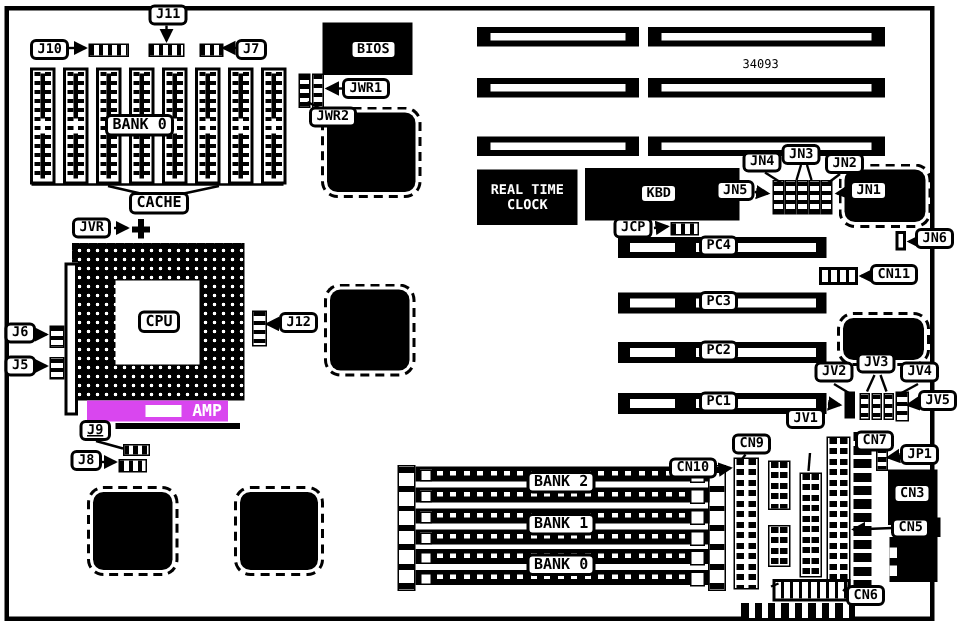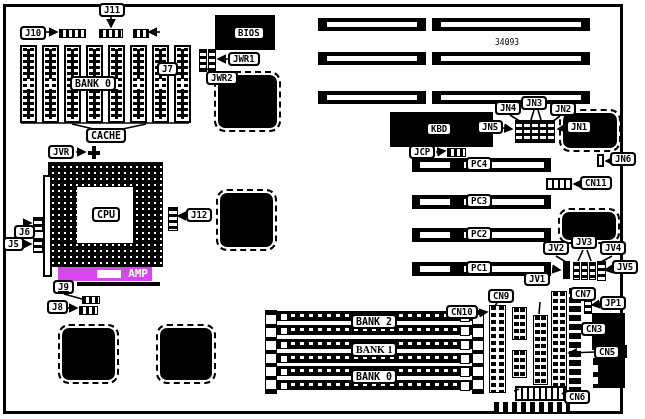--- a/index.html
+++ b/index.html
@@ -157,20 +157,24 @@
   <div class="qfp" style="left:562px;top:212px;width:54px;height:28px;"></div>
 
   <div class="isaslot" style="left:318px;top:18px;width:108px;"></div>
   <div class="isaslot" style="left:432px;top:18px;width:158px;"></div>
   <div class="isaslot" style="left:318px;top:52px;width:108px;"></div>
   <div class="isaslot" style="left:432px;top:52px;width:158px;"></div>
   <div class="isaslot" style="left:318px;top:91px;width:108px;"></div>
   <div class="isaslot" style="left:432px;top:91px;width:158px;"></div>
   <div class="txt" style="left:495px;top:38px;">34093</div>
 
+  <div class="rtc">
+    <span>REAL TIME</span>
+    <span>CLOCK</span>
+  </div>
   <div class="chip" style="left:390px;top:112px;width:103px;height:35px;"></div>
 
   <div class="padrow" style="left:447px;top:148px;width:17px;height:7px;"></div>
 
   <div class="pincol" style="left:515px;top:120px;width:6px;height:21px;"></div>
   <div class="pincol" style="left:523px;top:120px;width:6px;height:21px;"></div>
   <div class="pincol" style="left:531px;top:120px;width:6px;height:21px;"></div>
   <div class="pincol" style="left:539px;top:120px;width:6px;height:21px;"></div>
   <div class="pincol" style="left:547px;top:120px;width:6px;height:21px;"></div>
 
@@ -225,29 +229,29 @@
   <div class="stripb" style="left:569px;top:288px;width:12px;height:102px;"></div>
   <div class="pincol" style="left:584px;top:298px;width:6px;height:14px;"></div>
   <div class="chip" style="left:592px;top:313px;width:33px;height:37px;"></div>
   <div class="chip" style="left:618px;top:345px;width:9px;height:13px;"></div>
   <div class="chip" style="left:593px;top:358px;width:32px;height:30px;background-image:linear-gradient(#fff,#fff),linear-gradient(#fff,#fff);background-size:5px 7px,5px 7px;background-position:0 7px,0 19px;background-repeat:no-repeat,no-repeat;"></div>
   <div class="abs" style="left:515px;top:386px;width:52px;height:15px;border:2px solid #000;background:repeating-linear-gradient(90deg,#fff 0 4px,#000 4px 6px);z-index:3;"></div>
   <div class="abs" style="left:494px;top:402px;width:76px;height:10px;background:repeating-linear-gradient(90deg,#000 0 5px,#fff 5px 9px);z-index:2;"></div>
 
   <div class="lbl" style="left:20px;top:26px;">J10</div>
   <div class="lbl" style="left:99px;top:3px;">J11</div>
-  <div class="lbl" style="left:157px;top:26px;margin-top:36px;">J7</div>
+  <div class="lbl" style="left:157px;top:26px;">J7</div>
   <div class="lbl" style="left:228px;top:52px;">JWR1</div>
   <div class="lbl" style="left:206px;top:71px;">JWR2</div>
   <div class="lbl" style="left:233px;top:26px;">BIOS</div>
   <div class="lbl big" style="left:70px;top:76px;">BANK 0</div>
   <div class="lbl big" style="left:86px;top:128px;">CACHE</div>
   <div class="lbl" style="left:48px;top:145px;">JVR</div>
   <div class="lbl big" style="left:92px;top:207px;z-index:7;">CPU</div>
-  <div class="lbl" style="left:14px;top:215px;margin-top:10px;">J6</div>
+  <div class="lbl" style="left:3px;top:215px;">J6</div>
   <div class="lbl" style="left:3px;top:237px;">J5</div>
   <div class="lbl" style="left:186px;top:208px;">J12</div>
   <div class="lbl" style="left:53px;top:280px;text-decoration:underline;">J9</div>
   <div class="lbl" style="left:47px;top:300px;">J8</div>
   <div class="lbl" style="left:426px;top:122px;">KBD</div>
   <div class="lbl" style="left:409px;top:145px;">JCP</div>
   <div class="lbl" style="left:495px;top:101px;">JN4</div>
   <div class="lbl" style="left:521px;top:96px;">JN3</div>
   <div class="lbl" style="left:550px;top:102px;">JN2</div>
   <div class="lbl" style="left:477px;top:120px;">JN5</div>
@@ -260,21 +264,21 @@
   <div class="lbl" style="left:466px;top:261px;z-index:7;">PC1</div>
   <div class="lbl" style="left:543px;top:241px;text-align:right;">JV2</div>
   <div class="lbl" style="left:571px;top:235px;">JV3</div>
   <div class="lbl" style="left:600px;top:241px;">JV4</div>
   <div class="lbl" style="left:524px;top:272px;">JV1</div>
   <div class="lbl" style="left:612px;top:260px;">JV5</div>
   <div class="lbl" style="left:488px;top:289px;">CN9</div>
   <div class="lbl" style="left:526px;top:287px;margin-left:44px;">CN7</div>
   <div class="lbl" style="left:446px;top:305px;">CN10</div>
   <div class="lbl" style="left:600px;top:296px;">JP1</div>
-  <div class="lbl" style="left:581px;top:322px;">CN3</div>
+  <div class="lbl" style="left:595px;top:322px;">CN3</div>
   <div class="lbl" style="left:594px;top:345px;">CN5</div>
   <div class="lbl" style="left:488px;top:388px;margin-top:33px;">CN8</div>
   <div class="lbl" style="left:564px;top:390px;">CN6</div>
   <div class="lbl big" style="left:351px;top:314px;z-index:7;">BANK 2</div>
-  <div class="lbl big" style="left:351px;top:342px;z-index:7;font-family:Liberation Serif, serif;">BANK 1</div>
+  <div class="lbl big" style="left:351px;top:342px;z-index:7;">BANK 1</div>
   <div class="lbl big" style="left:351px;top:369px;z-index:7;">BANK 0</div>
 
 </div>
 
 </body></html>

